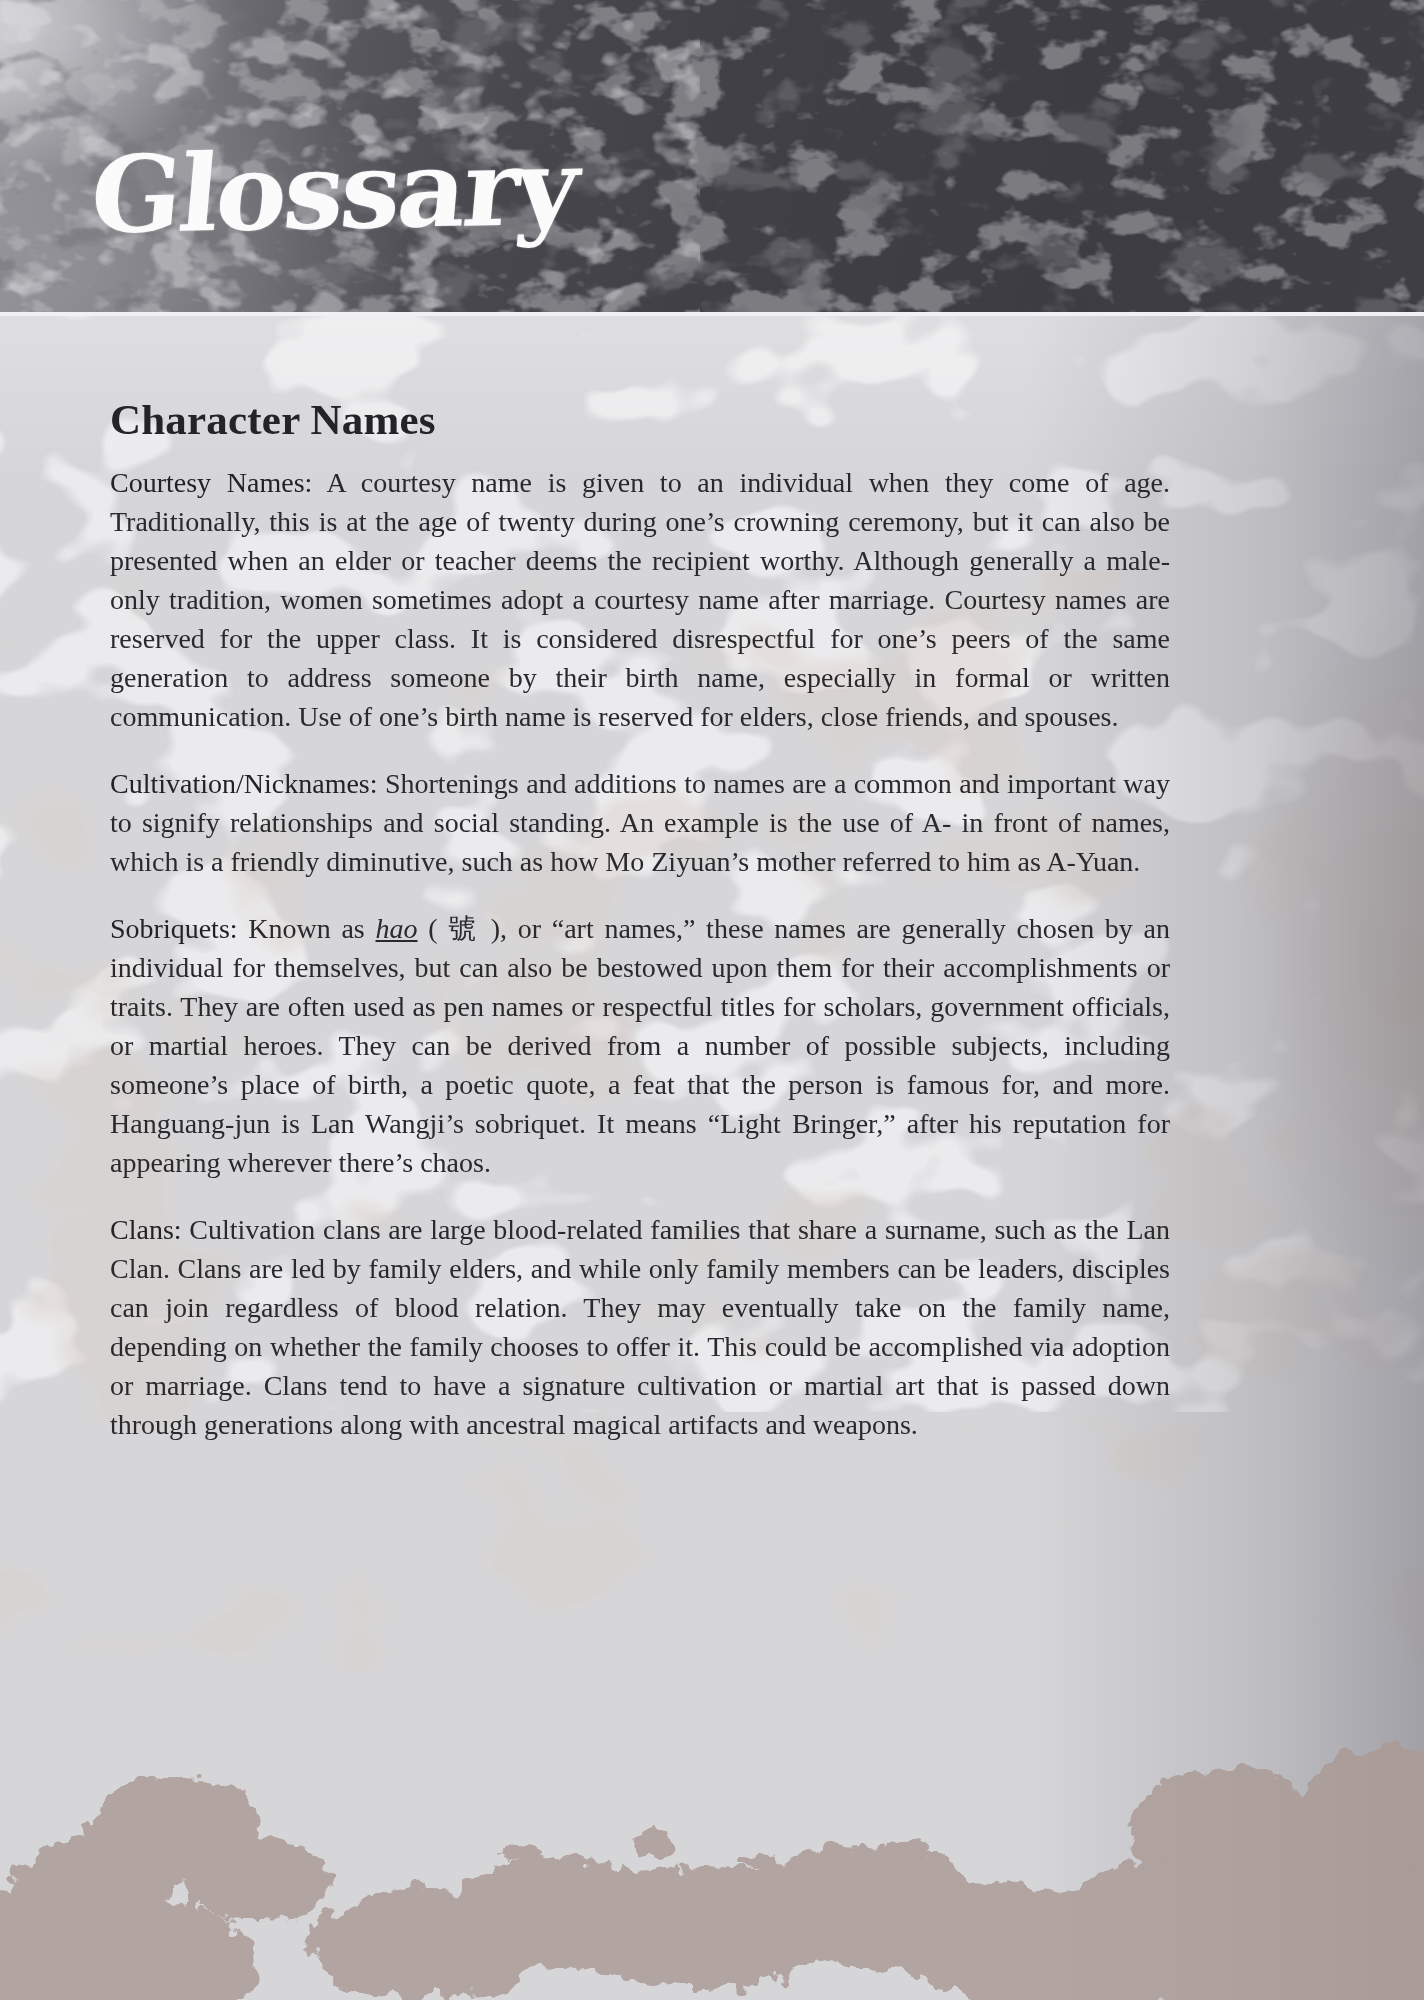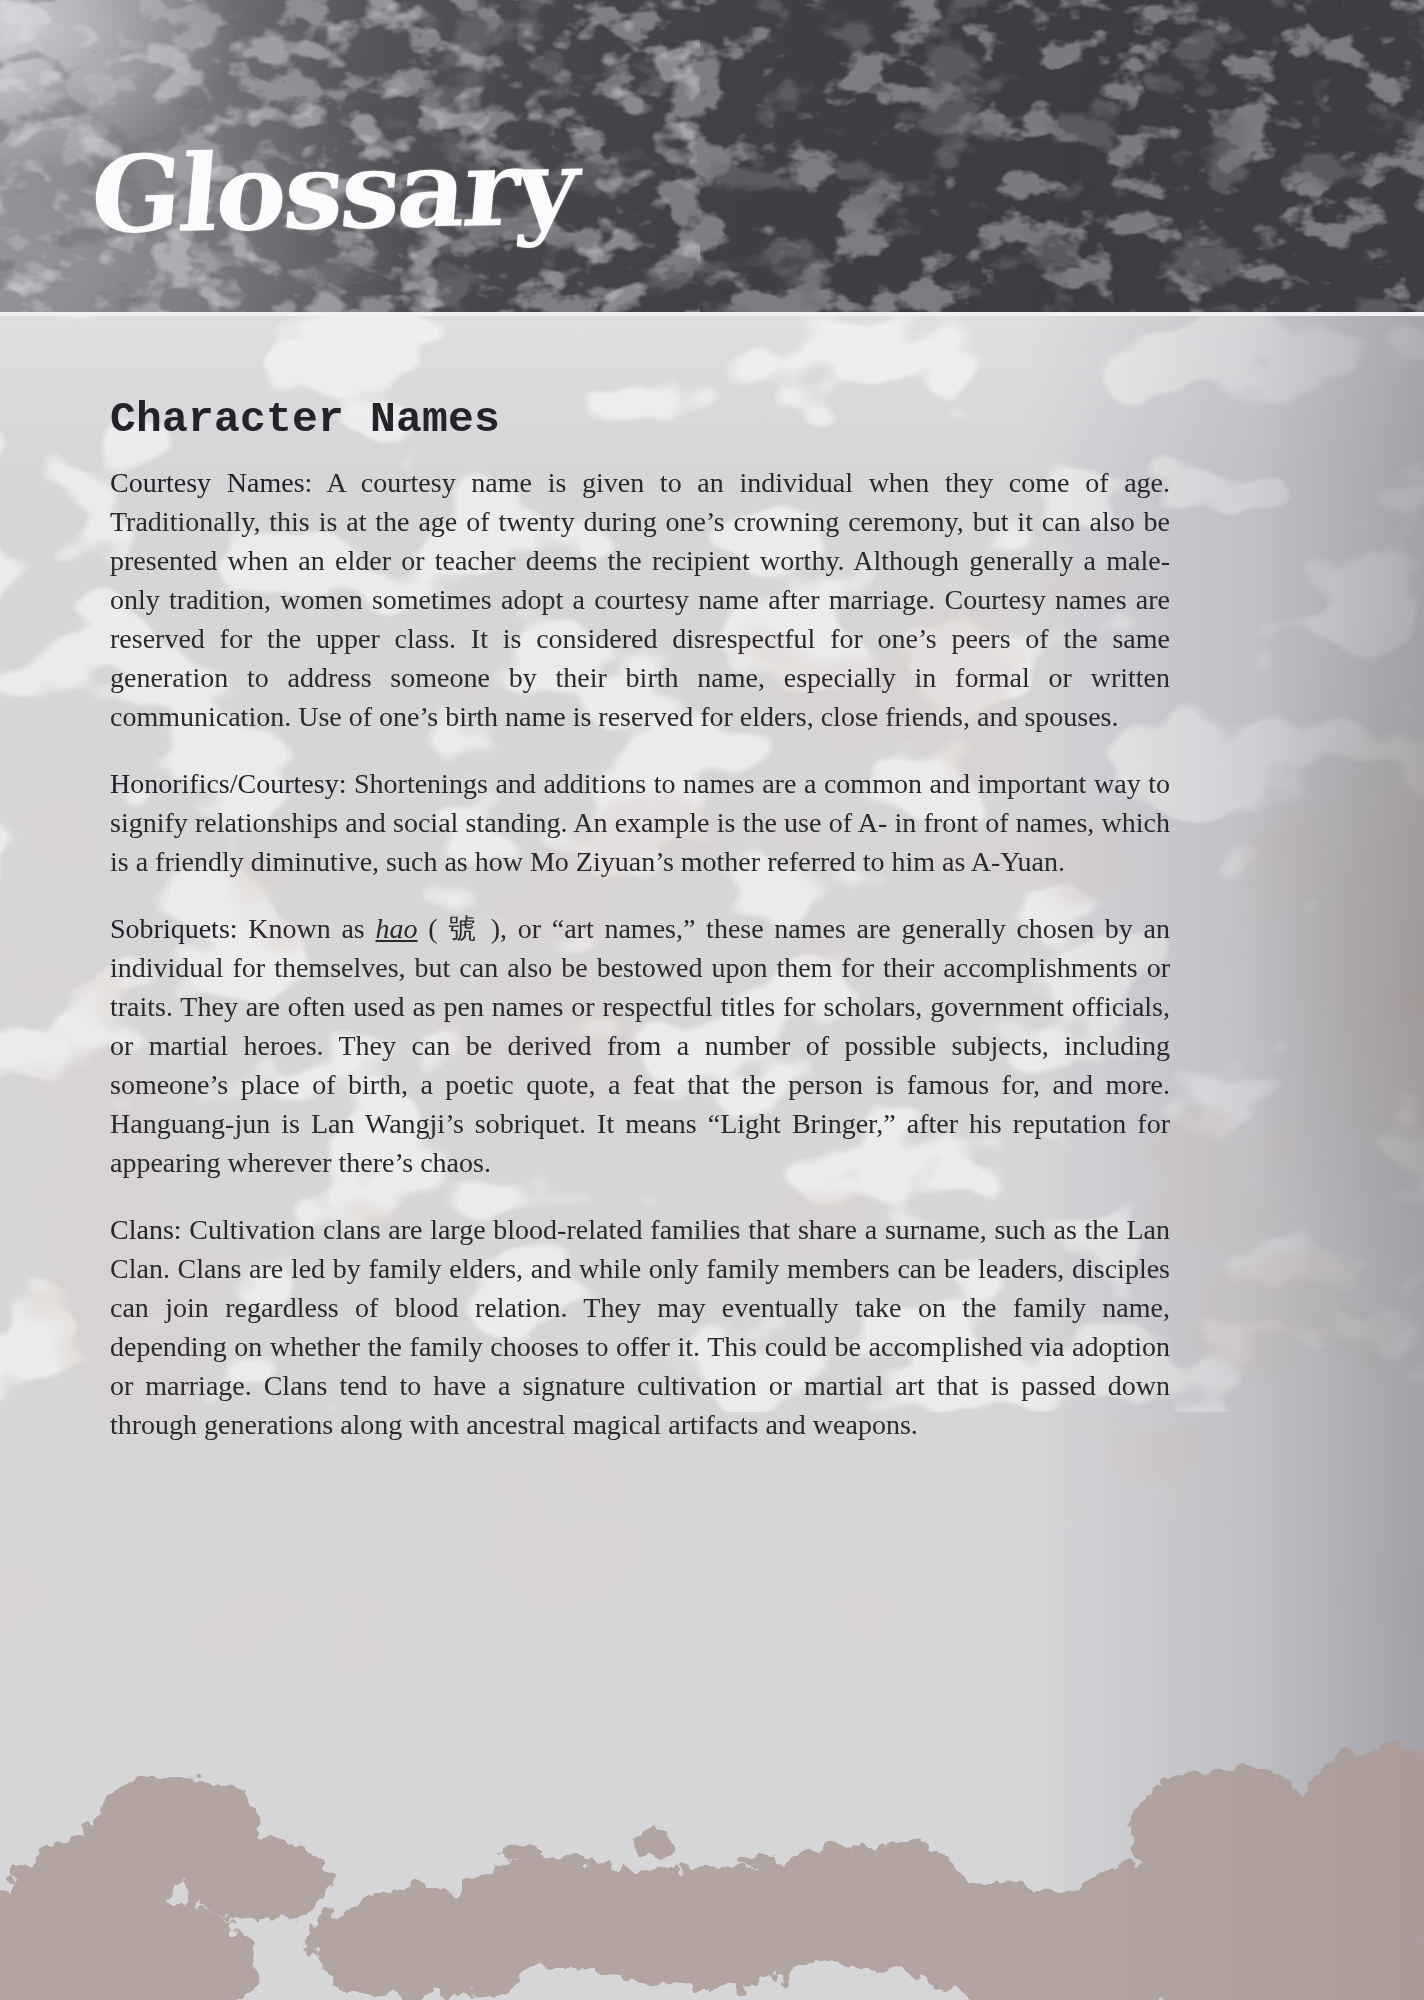--- a/index.html
+++ b/index.html
@@ -46,21 +46,21 @@
       linear-gradient(90deg, rgba(110,110,120,0) 0%, rgba(110,110,120,0) 72%, rgba(110,110,120,.22) 88%, rgba(96,96,106,.45) 100%);
   }
   .trees { position:absolute; left:0; top:1712px; width:1424px; height:288px; z-index:3; }
 
   
   .content {
     position:absolute; left:110px; top:312px; width:1060px; z-index:4;
     color:#28282b;
   }
   .section-heading {
-    font-family:Liberation Mono, monospace;
+    font-family:Liberation Serif, serif;
     font-weight:bold; font-size:43px; line-height:1.1; color:#242428;
     margin:0 0 20px 0; letter-spacing:.2px;
   }
   .section-heading.first  { margin-top:84px; }
   .section-heading.second { margin-top:48px; }
   .para {
     font-size:28px; line-height:39px; text-align:justify; margin:0 0 28px 0;
     color:#2a2a2d;
   }
   .para b { font-weight:normal; color:#232327; }
@@ -148,21 +148,21 @@
     <h1 class="banner-title">Glossary</h1>
   </div>
   <div class="banner-rule"></div>
 
   <div class="content">
 
     <h2 class="section-heading first">Character Names</h2>
 
     <p class="para"><b>Courtesy Names:</b><span> A courtesy name is given to an individual when they come of age. Traditionally, this is at the age of twenty during one’s crowning ceremony, but it can also be presented when an elder or teacher deems the recipient worthy. Although generally a male-only tradition, women sometimes adopt a courtesy name after marriage. Courtesy names are reserved for the upper class. It is considered disrespectful for one’s peers of the same generation to address someone by their birth name, especially in formal or written communication. Use of one’s birth name is reserved for elders, close friends, and spouses.</span></p>
 
-    <p class="para"><b>Honorifics/Courtesy:</b><span> Shortenings and additions to names are a common and important way to signify relationships and social standing. An example is the use of A- in front of names, which is a friendly diminutive, such as how Mo Ziyuan’s mother referred to him as A-Yuan.</span></p>
+    <p class="para"><b>Cultivation/Nicknames:</b><span> Shortenings and additions to names are a common and important way to signify relationships and social standing. An example is the use of A- in front of names, which is a friendly diminutive, such as how Mo Ziyuan’s mother referred to him as A-Yuan.</span></p>
 
     <p class="para"><b>Sobriquets:</b><span> Known as </span><i>hao</i><span> ( 號 ), or “art names,” these names are generally chosen by an individual for themselves, but can also be bestowed upon them for their accomplishments or traits. They are often used as pen names or respectful titles for scholars, government officials, or martial heroes. They can be derived from a number of possible subjects, including someone’s place of birth, a poetic quote, a feat that the person is famous for, and more. Hanguang-jun is Lan Wangji’s sobriquet. It means “Light Bringer,” after his reputation for appearing wherever there’s chaos.</span></p>
 
 
 
     <p class="para"><b>Clans:</b><span> Cultivation clans are large blood-related families that share a surname, such as the Lan Clan. Clans are led by family elders, and while only family members can be leaders, disciples can join regardless of blood relation. They may eventually take on the family name, depending on whether the family chooses to offer it. This could be accomplished via adoption or marriage. Clans tend to have a signature cultivation or martial art that is passed down through generations along with ancestral magical artifacts and weapons.</span></p>
 
   </div>
 </div>
 

